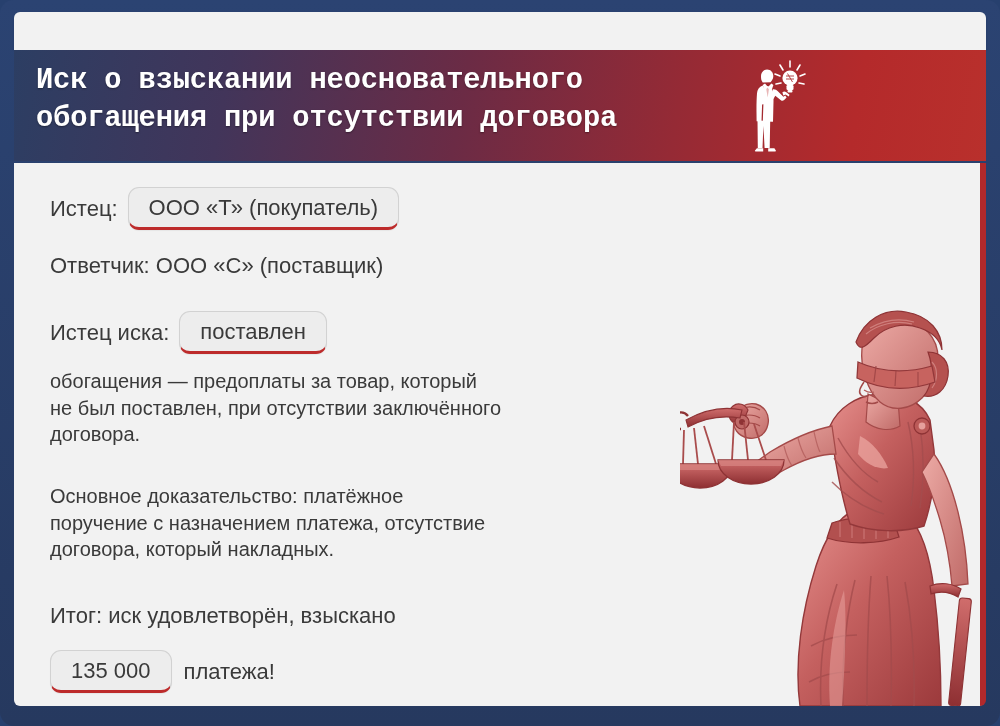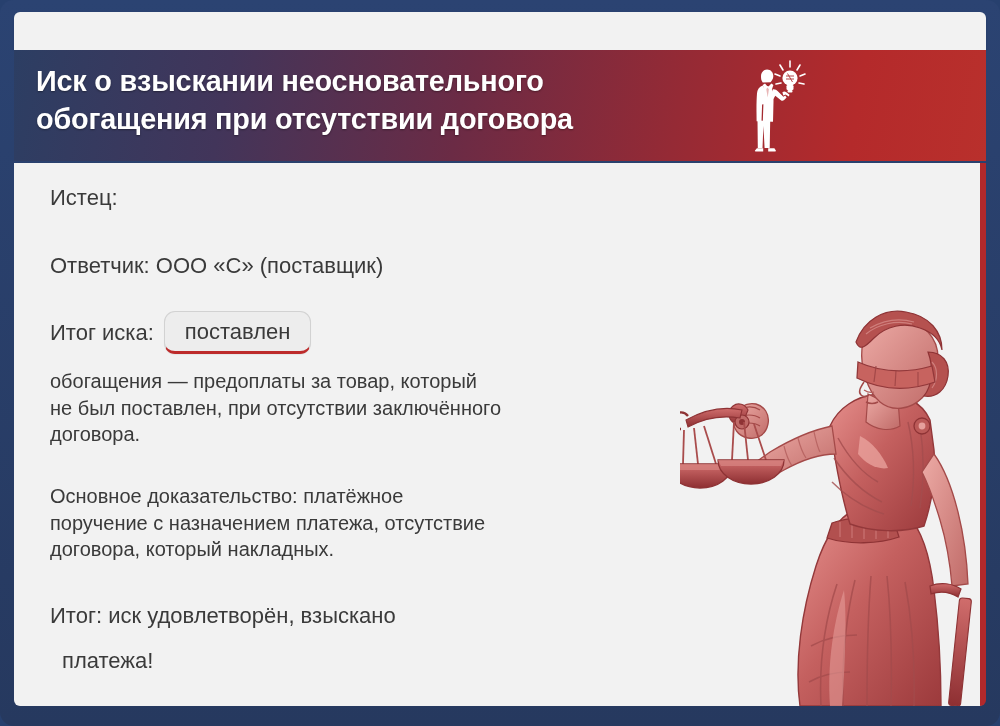--- a/index.html
+++ b/index.html
@@ -54,20 +54,21 @@
     width: 972px;
     height: 111px;
     background: linear-gradient(100deg,
         #2c3e63 0%,
         #42355a 22%,
         #6b2b45 46%,
         #952a35 68%,
         #b42a2b 86%,
         #b9302c 100%);
     overflow: hidden;
+    font-family: Liberation Mono, monospace;
   }
   .header-title {
     position: absolute;
     left: 22px;
     top: 12px;
     width: 760px;
     color: #ffffff;
     font-size: 30px;
     font-weight: bold;
     line-height: 1.26;
@@ -342,42 +343,44 @@
 
         <path d="M38 174h66c0 14-15 24-33 24s-33-10-33-24z" fill="url(#metalG)" stroke="#8e3335" stroke-width="1.3"></path>
         <path d="M38 174h66l-3 6h-60z" fill="#d78481" opacity="0.75"></path>
       </g>
     </svg>
 
     <div class="body-text">
 
       <div class="line r1">
         <span class="label">Истец:</span>
+        <span class="chip">ООО «Т» (покупатель)</span>
       </div>
 
       <div class="line r2">
         <span>Ответчик: ООО «С» (поставщик)</span>
       </div>
 
       <div class="line r3">
-        <span class="label">Итог иска:</span>
+        <span class="label">Истец иска:</span>
         <span class="chip">поставлен</span>
       </div>
 
       <div class="para r4" style="white-space: pre-line;">обогащения — предоплаты за товар, который
 не был поставлен, при отсутствии заключённого
 договора.</div>
 
       <div class="para r5" style="white-space: pre-line;">Основное доказательство: платёжное
 поручение с назначением платежа, отсутствие
 договора, который накладных.</div>
 
       <div class="line r6">
         <span>Итог: иск удовлетворён, взыскано</span>
       </div>
 
       <div class="line r7">
+        <span class="chip">135 000</span>
         <span class="after">платежа!</span>
       </div>
 
     </div>
   </div>
 </div>
 
 </body></html>

